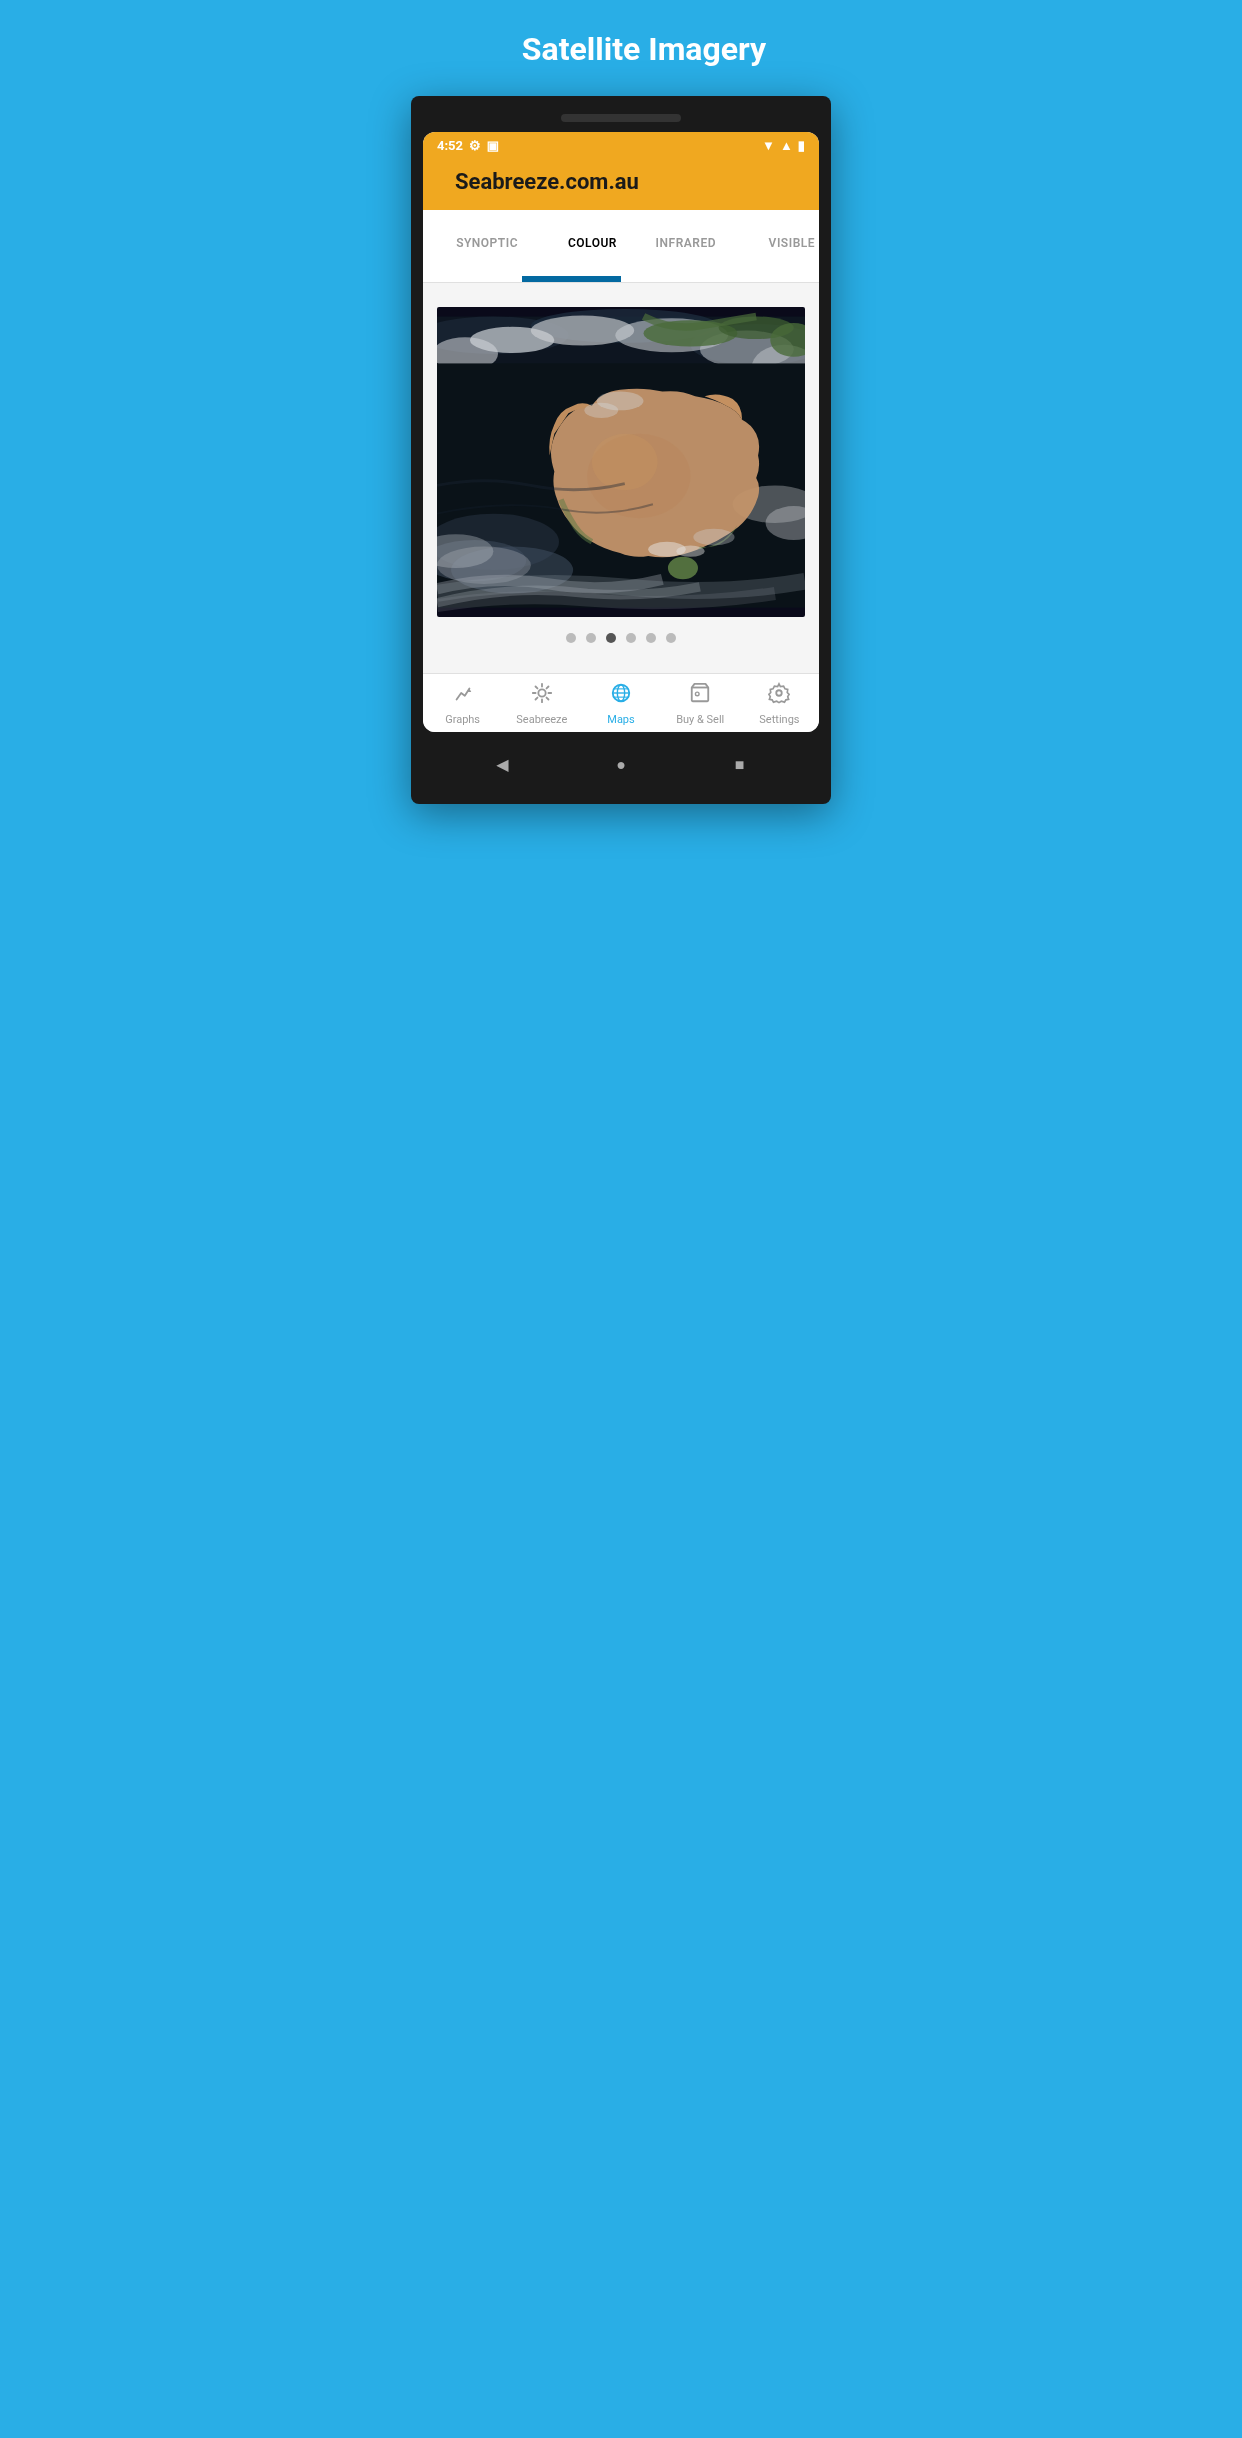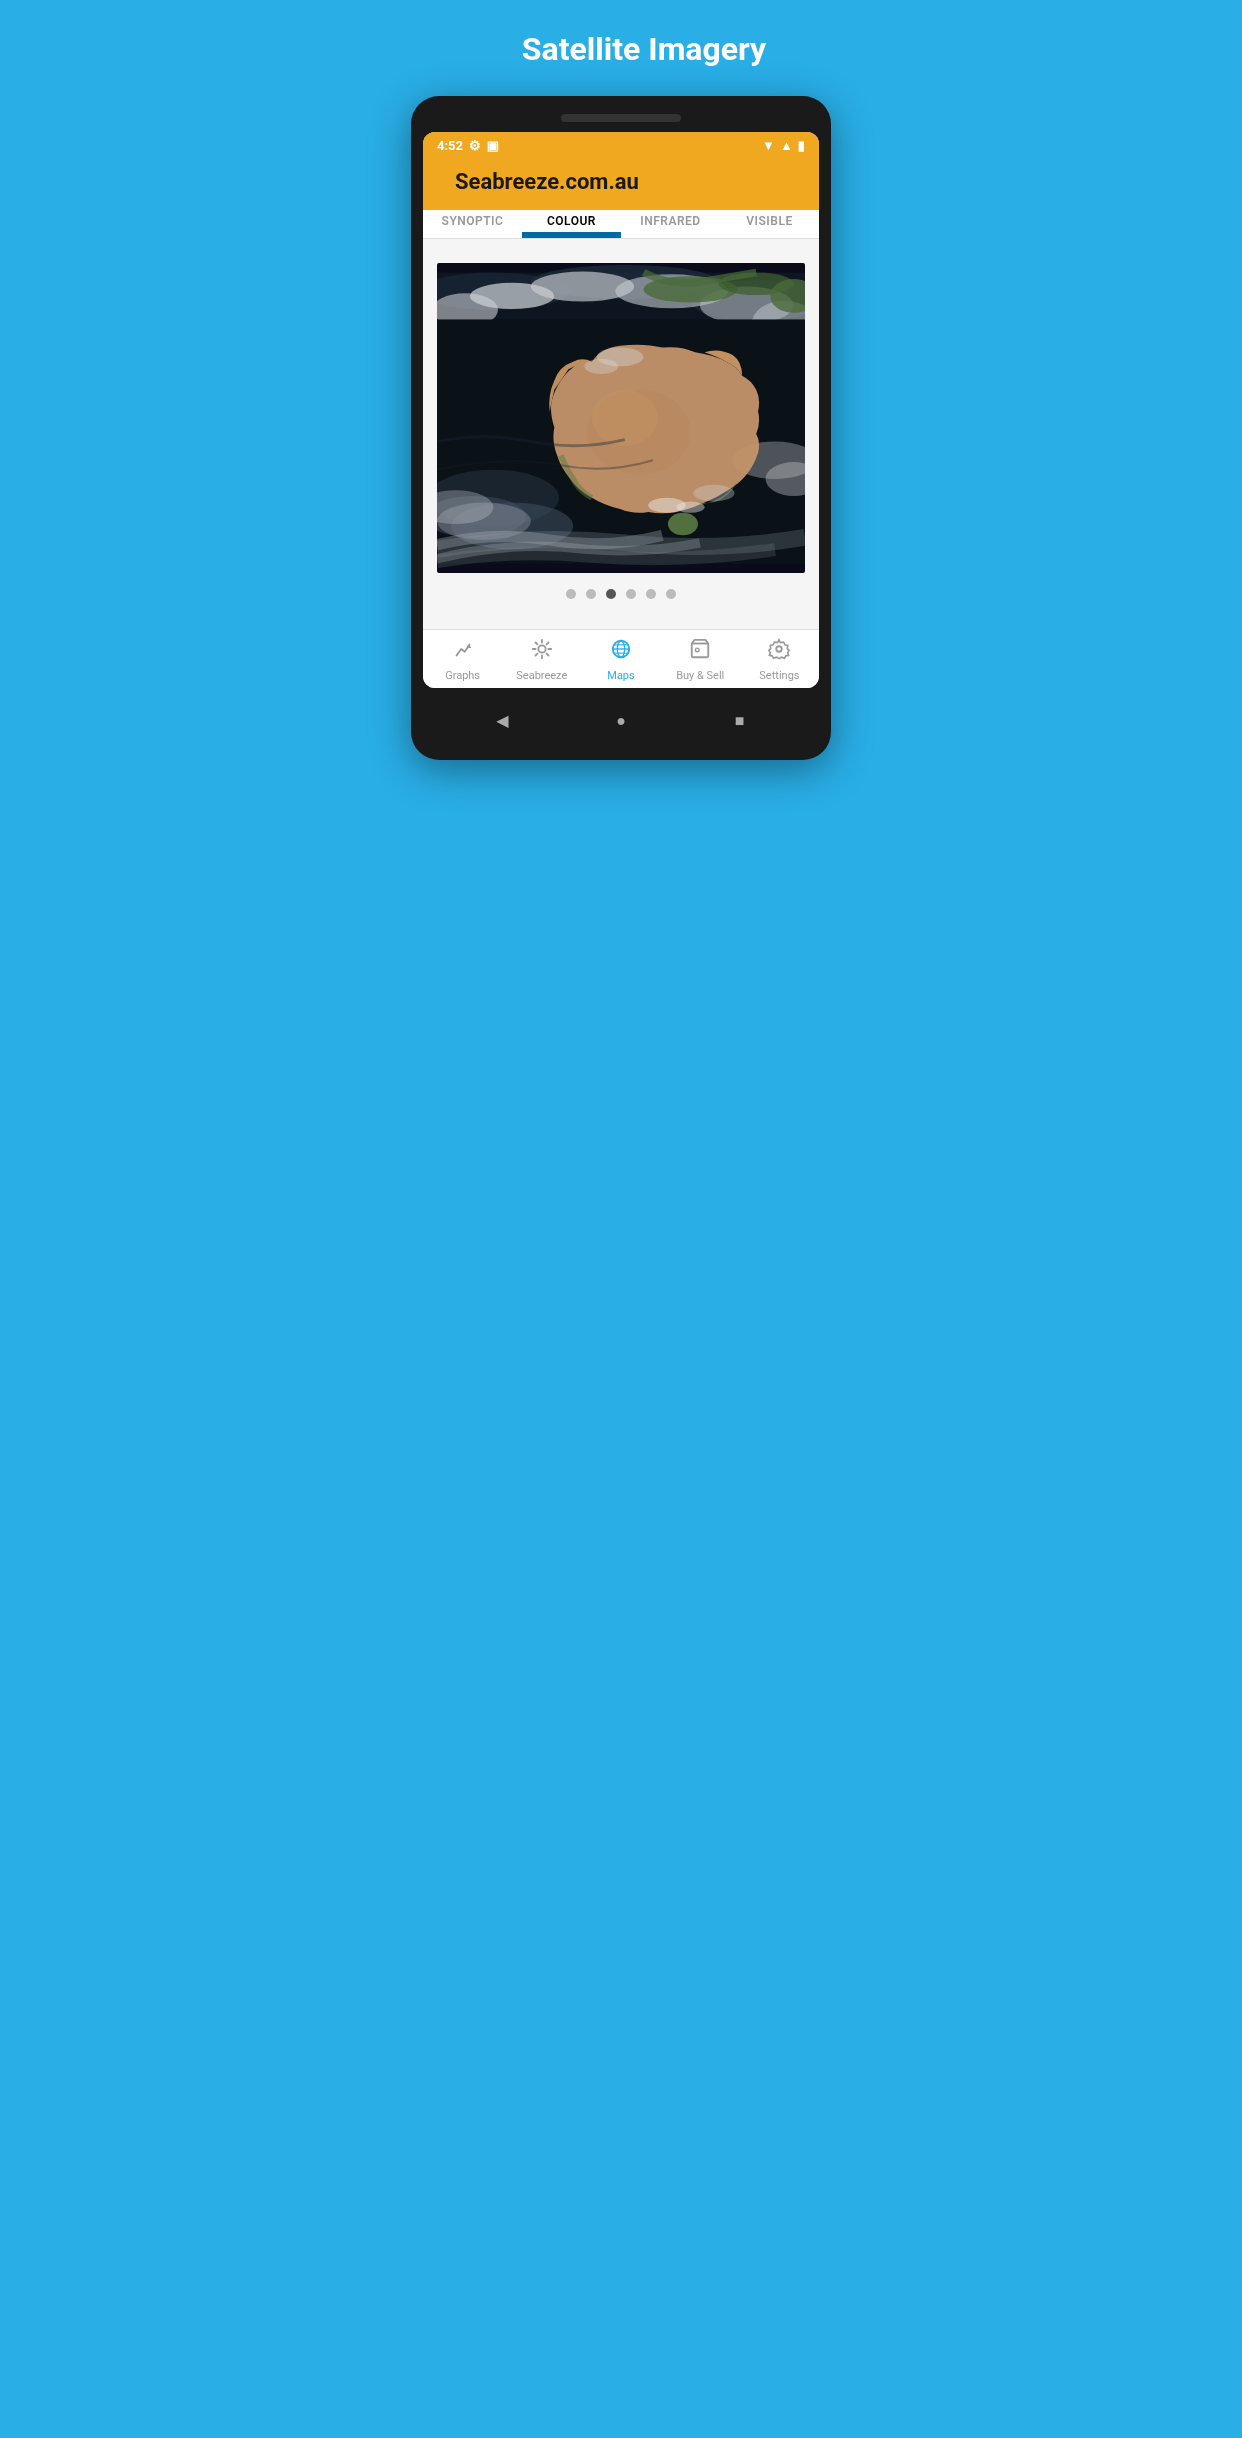--- a/index.html
+++ b/index.html
@@ -15,21 +15,21 @@
     .page-title {
       color: white;
       font-size: 32px;
       font-weight: bold;
       text-align: center;
       margin-bottom: 28px;
       margin-left: 46px;
     }
     .phone-outer {
       background: #1a1a1a;
-      border-radius: 28px;
+      border-radius: 8px;
       padding: 18px 12px 18px 12px;
       width: 420px;
       box-shadow: 0 10px 40px rgba(0,0,0,0.4);
       position: relative;
     }
     .phone-notch {
       width: 120px;
       height: 8px;
       background: #333;
       border-radius: 4px;
@@ -74,22 +74,22 @@
       color: #1a1a1a;
     }
     
     .tabs {
       background: white;
       display: flex;
       border-bottom: 1px solid #e0e0e0;
     }
     .tab {
       flex: 1;
-      text-align: center;
-      padding: 4px 4px;
+      text-align: right;
+      padding: 26px 4px;
       font-size: 12px;
       font-weight: 600;
       color: #999;
       letter-spacing: 0.5px;
       cursor: pointer;
       border-bottom: 3px solid transparent;
     }
     .tab.active {
       color: #000000;
       border-bottom: 6px solid #0369a1;

